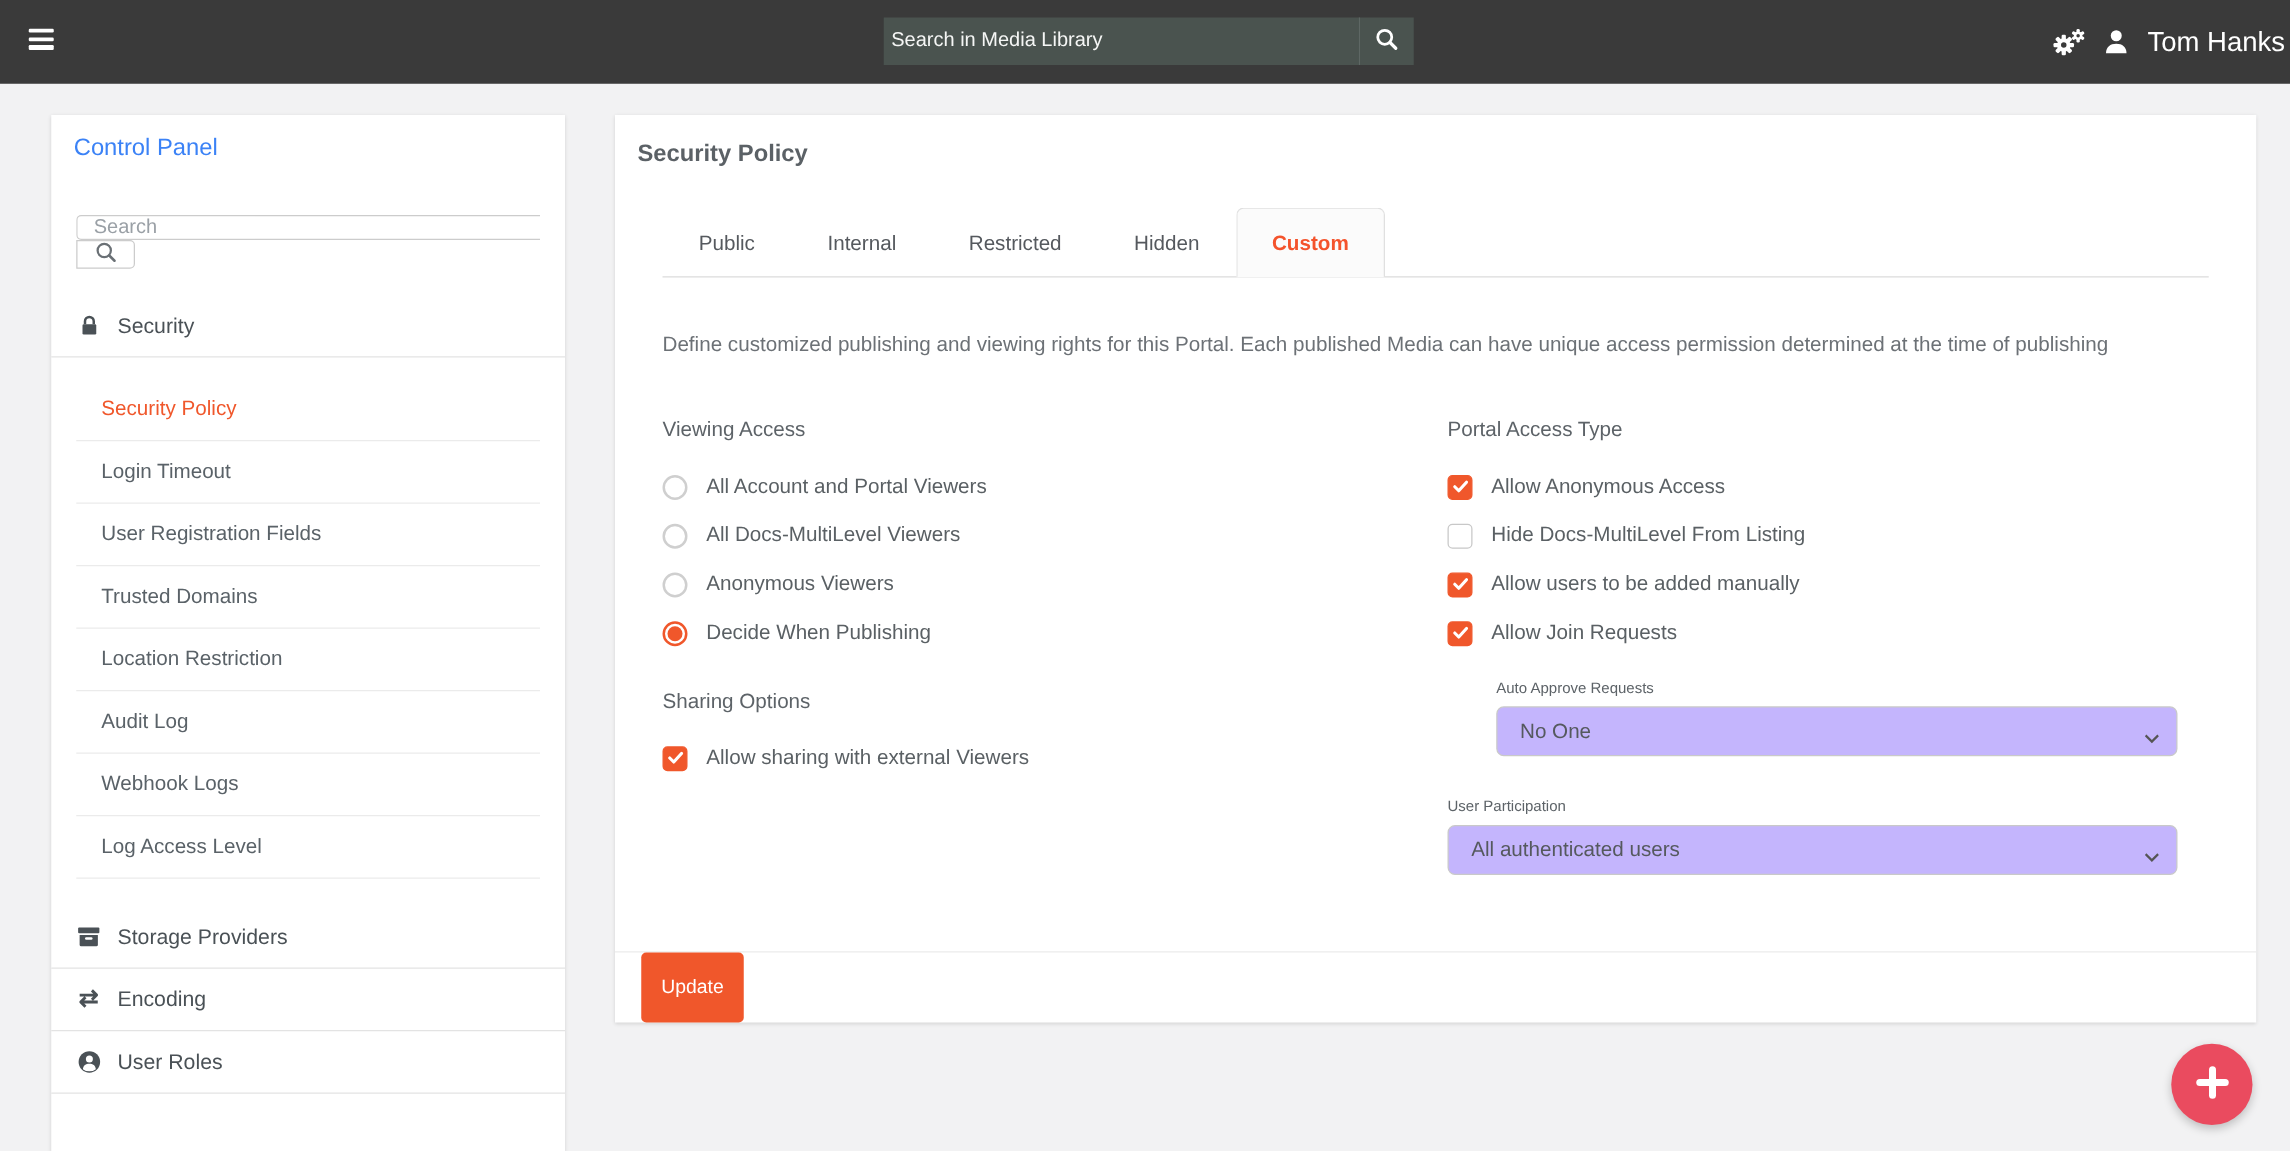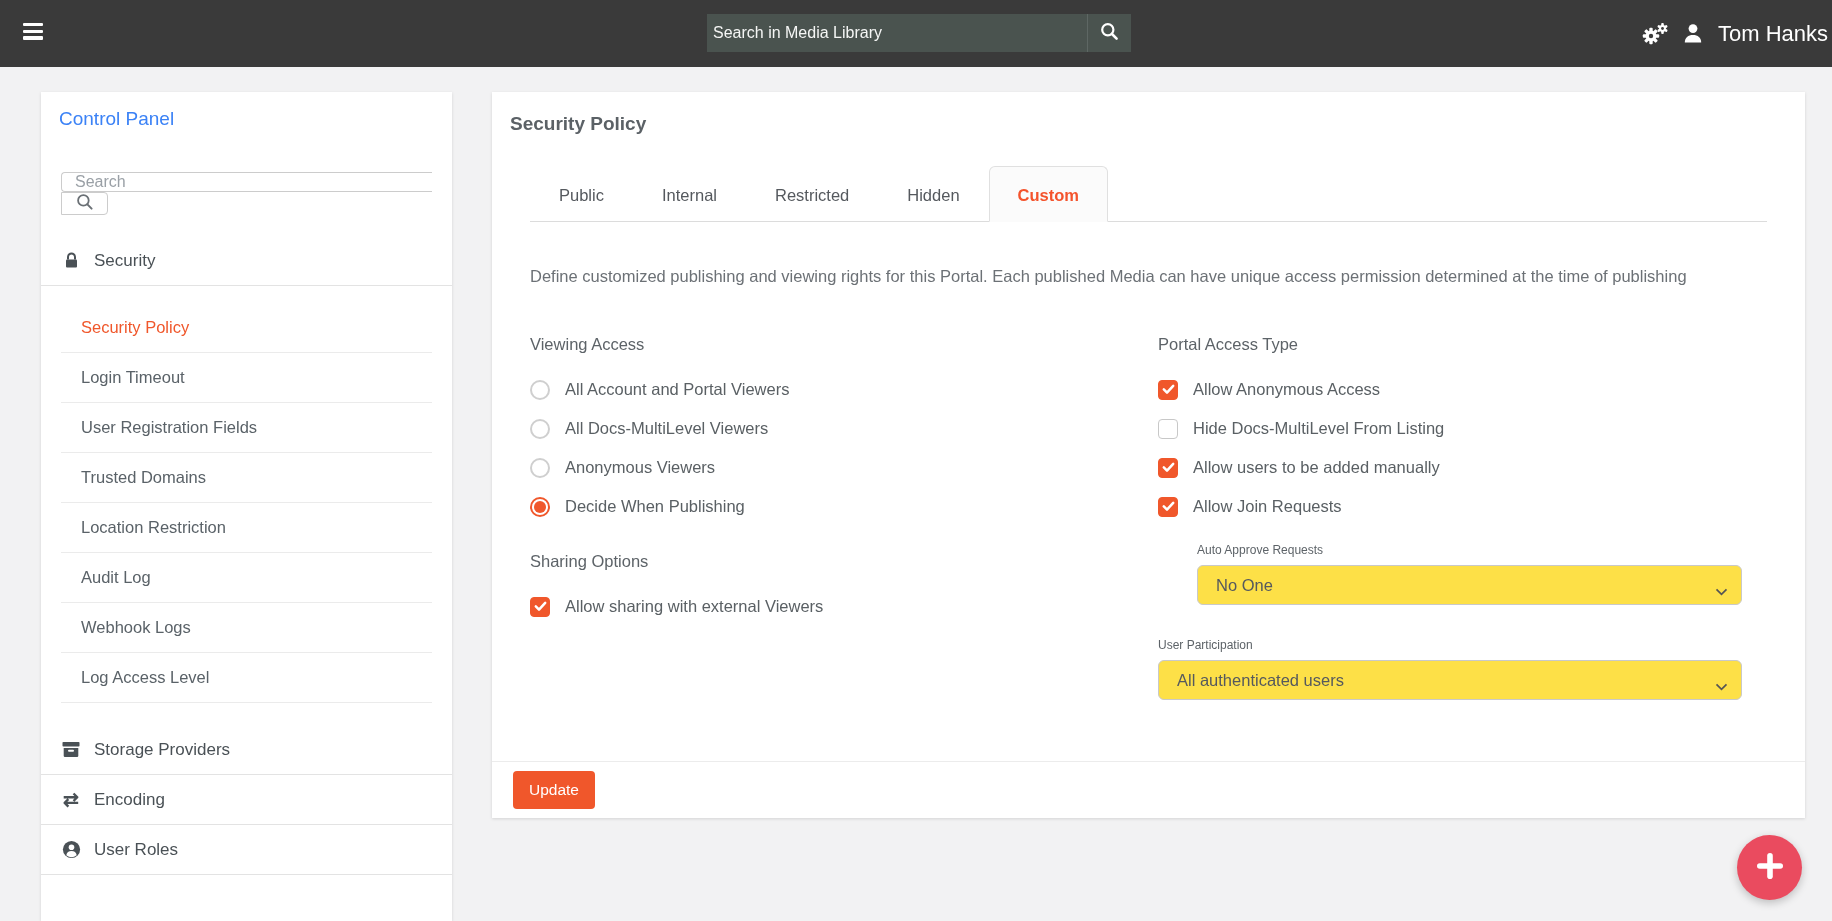--- a/index.html
+++ b/index.html
@@ -78,29 +78,29 @@
   .checkbox.checked { background:#f0572b; border-color:#f0572b; }
   .checkbox.checked svg { display:block; }
   .subhead { font-size:12px; color:#5d6368; }
   .mt26 { margin-top:26px; }
   .indent { margin-left:39px; }
   .aa-label { margin-top:17px; }
   .select-wrap { position:relative; margin-top:8px; }
   .select-wrap.w1 { width:545px; }
   .select-wrap.w2 { width:584px; }
   .select-wrap select {
-    width:100%; height:40px; border:1px solid #c9c9c9; border-radius:6px; background:#fde047;
+    width:100%; height:40px; border:1px solid #c9c9c9; border-radius:6px; background:#c4b5fd;
     font-family:"Liberation Sans",sans-serif; font-size:16.5px; color:#55595e;
     padding:0 36px 0 18px; appearance:none; -webkit-appearance:none; outline:none; cursor:pointer;
   }
   .select-wrap .chev { position:absolute; right:14px; top:17px; pointer-events:none; }
   .up-label { margin-top:33px; }
   .card-footer {
     position:absolute; left:0; right:0; bottom:0; height:57px;
-    border-top:1px solid #ececec; display:flex; align-items:center; padding-left:21px;
+    border-top:1px solid #ececec; display:flex; padding-left:21px;
   }
   .update-btn {
     background:#f0572b; color:#fff; border:none; border-radius:4px;
     font-family:"Liberation Sans",sans-serif; font-size:15.5px; padding:10px 16px; cursor:pointer;
   }
   
   .fab {
     position:absolute; left:1737px; top:835px; width:65px; height:65px; border-radius:50%;
     background:#ea4b5f; border:none; cursor:pointer; display:flex; align-items:center; justify-content:center;
     box-shadow:0 3px 8px rgba(0,0,0,.22);

